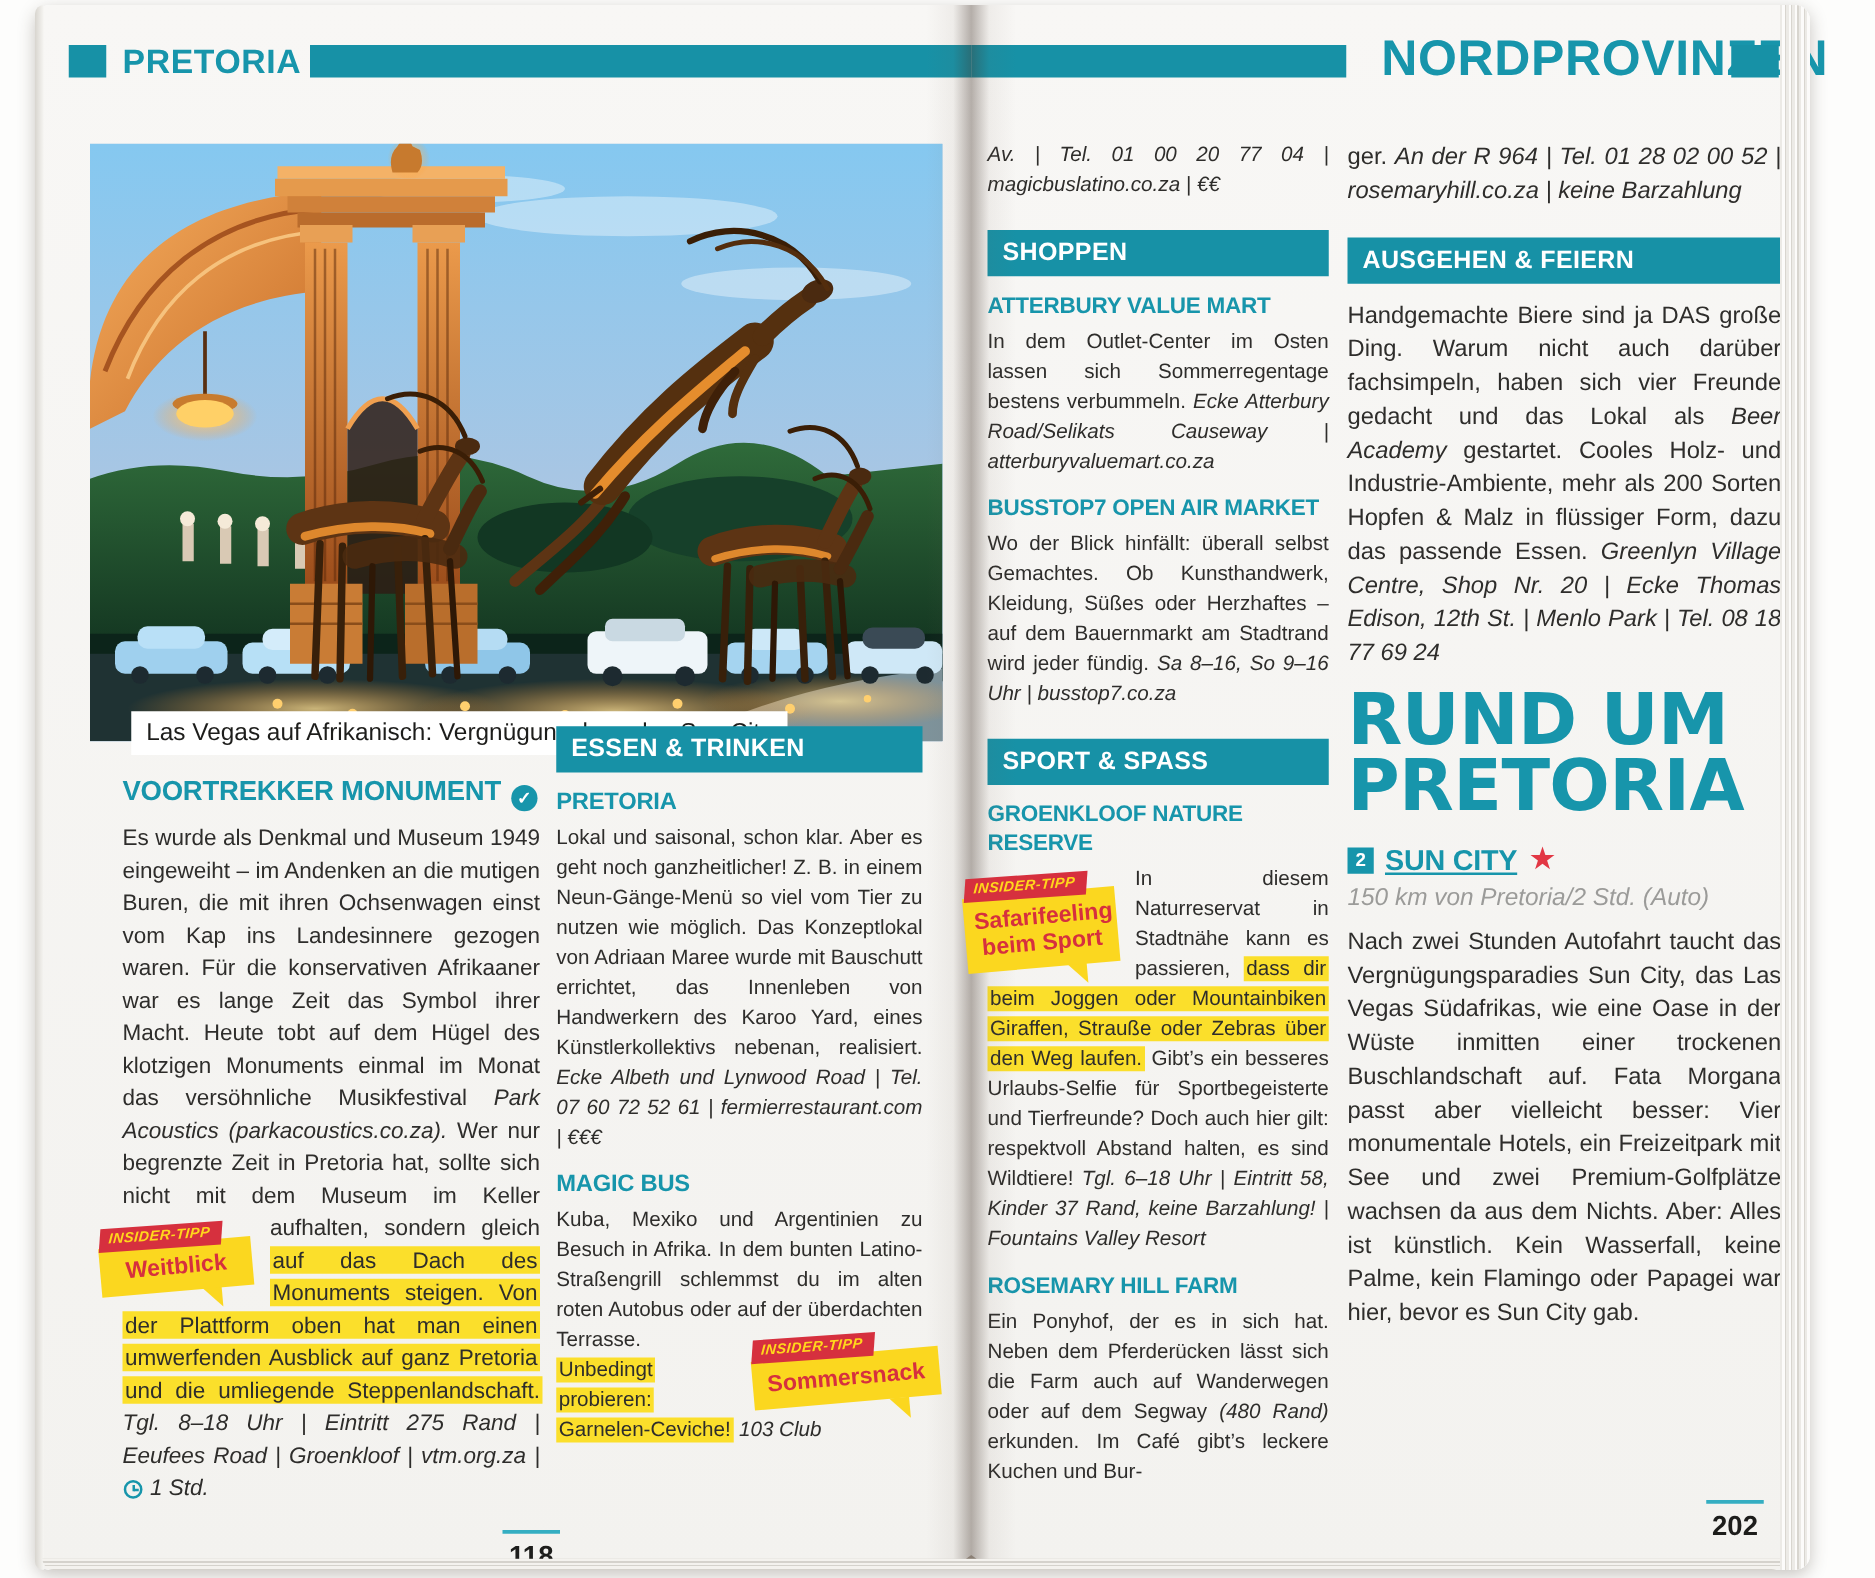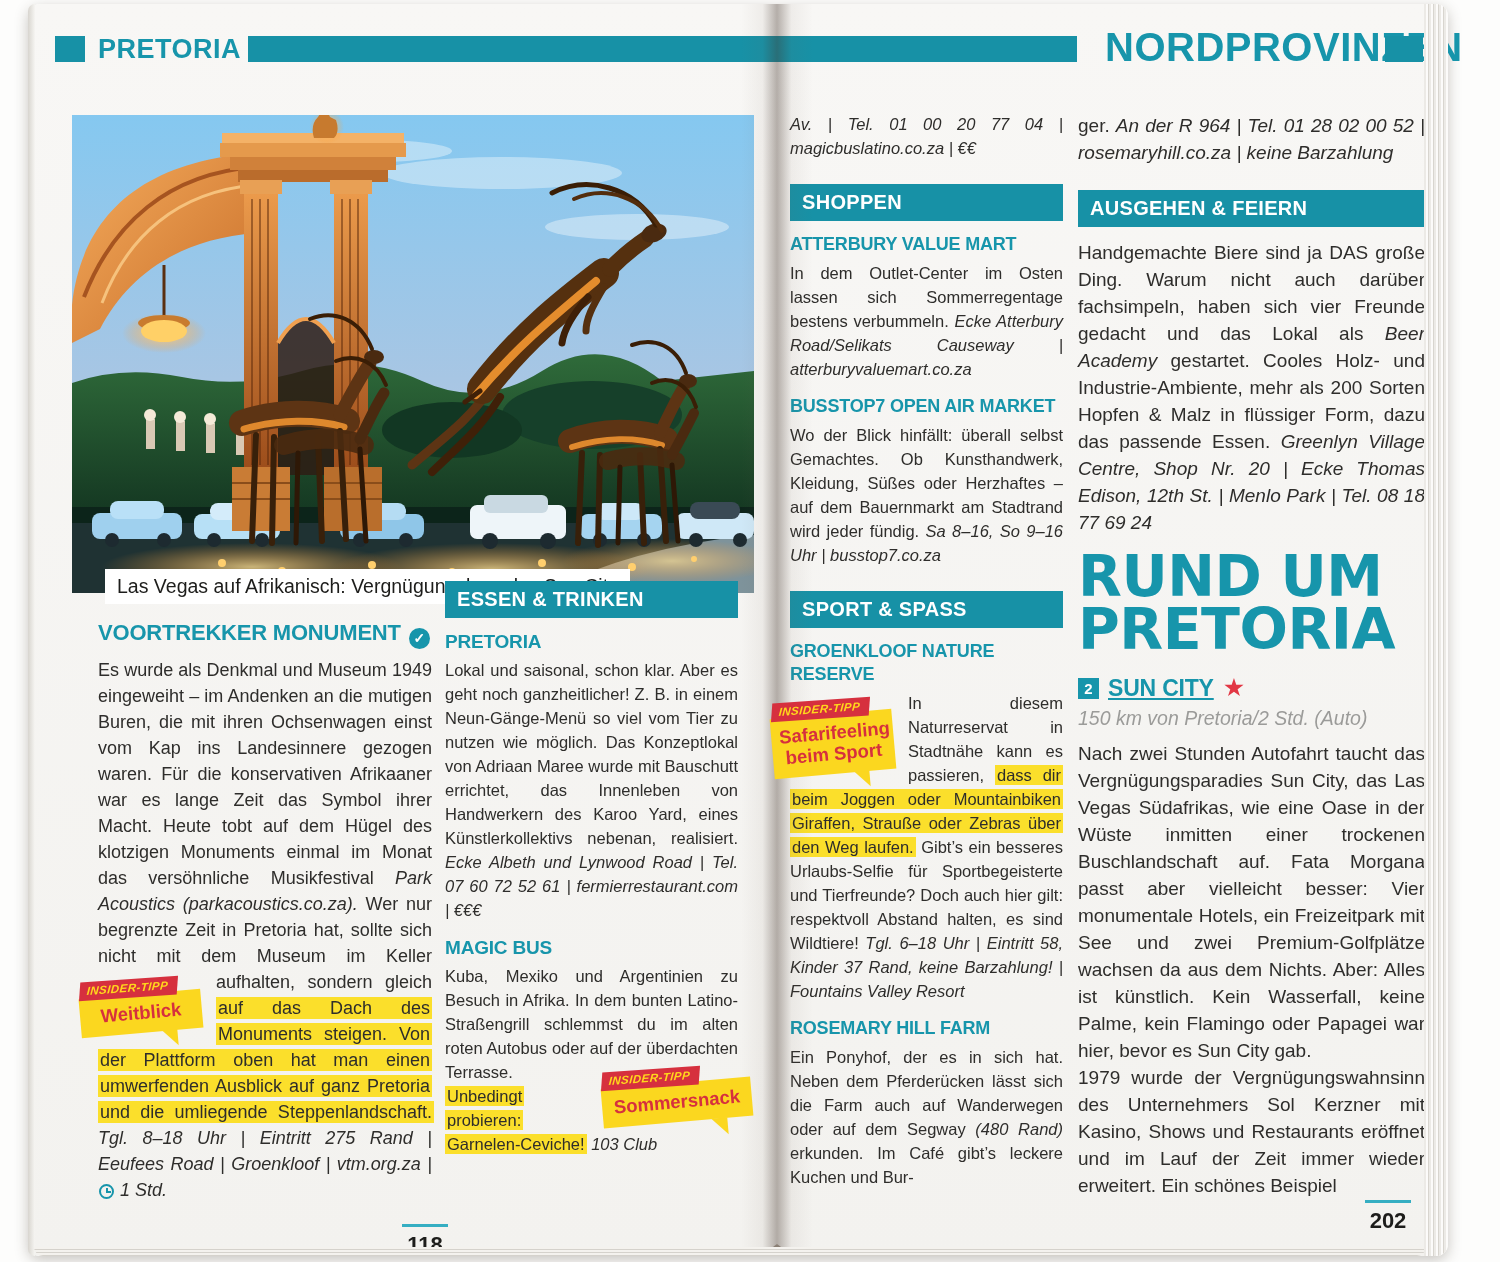--- a/index.html
+++ b/index.html
@@ -336,21 +336,20 @@
       <p class="body"><span>Handgemachte Biere sind ja DAS große Ding. Warum nicht auch darüber fachsimpeln, haben sich vier Freunde gedacht und das Lokal als </span><span class="i">Beer Academy</span><span> gestartet. Cooles Holz- und Industrie-Ambiente, mehr als 200 Sorten Hopfen &amp; Malz in flüssiger Form, dazu das passende Essen. </span><span class="i">Greenlyn Village Centre, Shop Nr. 20 | Ecke Thomas Edison, 12th St. | Menlo Park | Tel. 08 18 77 69 24</span></p>
       <h2 class="display-hd">RUND UM
 PRETORIA</h2>
       <div class="sun-line">
         <span class="num-box">2</span>
         <span class="sun-name">SUN CITY</span>
         <span class="star">★</span>
       </div>
       <div class="dist">150 km von Pretoria/2 Std. (Auto)</div>
       <p class="body" style="margin-bottom:0;"><span>Nach zwei Stunden Autofahrt taucht das Vergnügungsparadies Sun City, das Las Vegas Südafrikas, wie eine Oase in der Wüste inmitten einer trockenen Buschlandschaft auf. Fata Morgana passt aber vielleicht besser: Vier monumentale Hotels, ein Freizeitpark mit See und zwei Premium-Golfplätze wachsen da aus dem Nichts. Aber: Alles ist künstlich. Kein Wasserfall, keine Palme, kein Flamingo oder Papagei war hier, bevor es Sun City gab.</span></p>
-      <p class="body p2"><span>1979 wurde der Vergnügungswahnsinn des Unternehmers Sol Kerzner mit Kasino, Shows und Restaurants eröffnet und im Lauf der Zeit immer wieder erweitert. Ein schönes Beispiel</span></p>
     </div>
 
     <div class="pageno" style="left:1328px;top:1196px;">
       <span class="pn-line"></span>
       <span>202</span>
     </div>
   </div>
 
   <div class="spine"></div>
   <div class="spine-v"></div>

